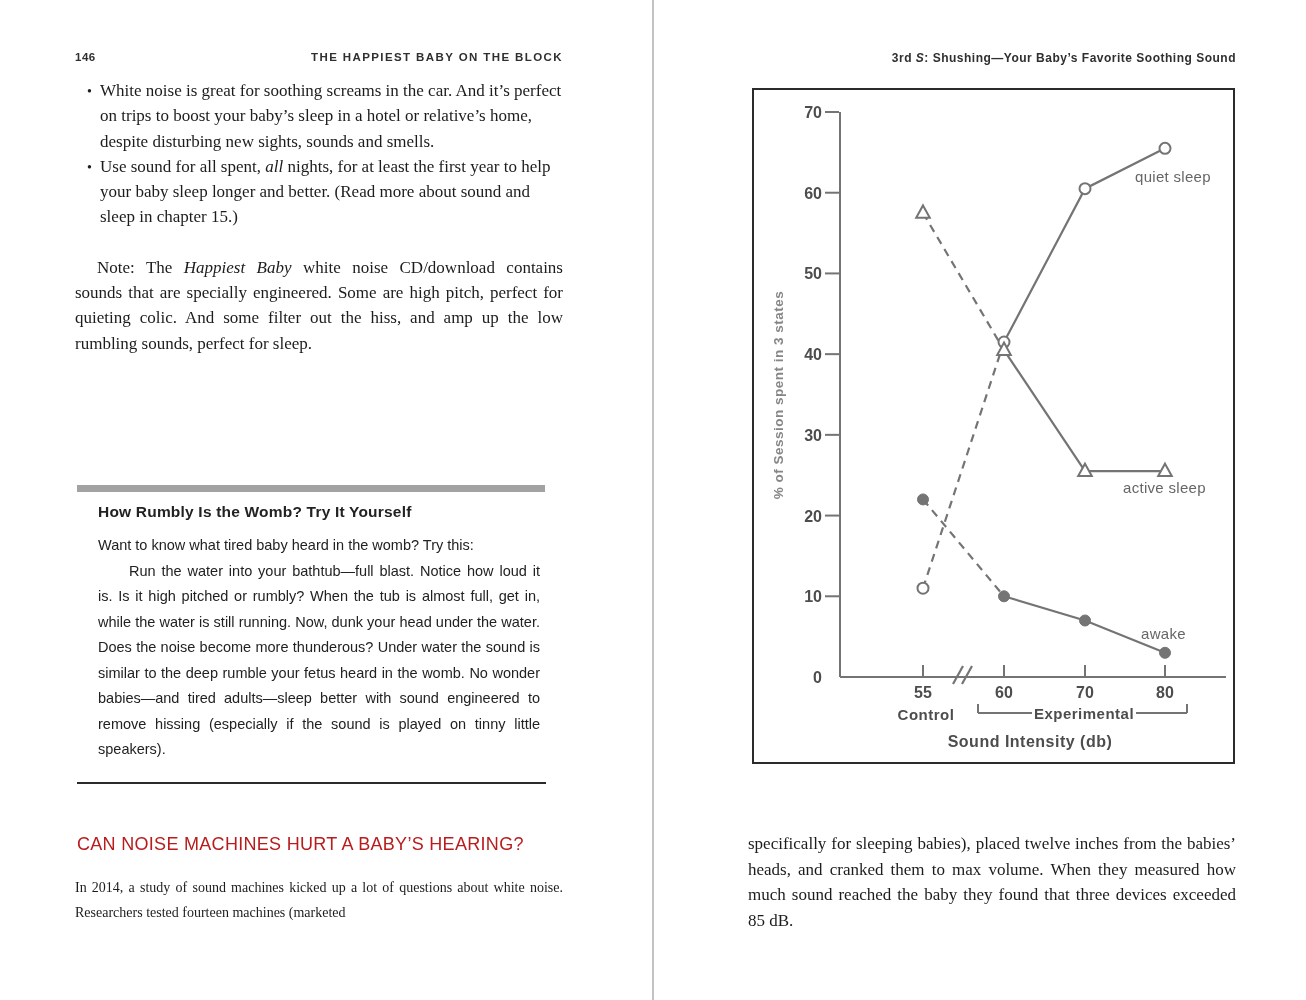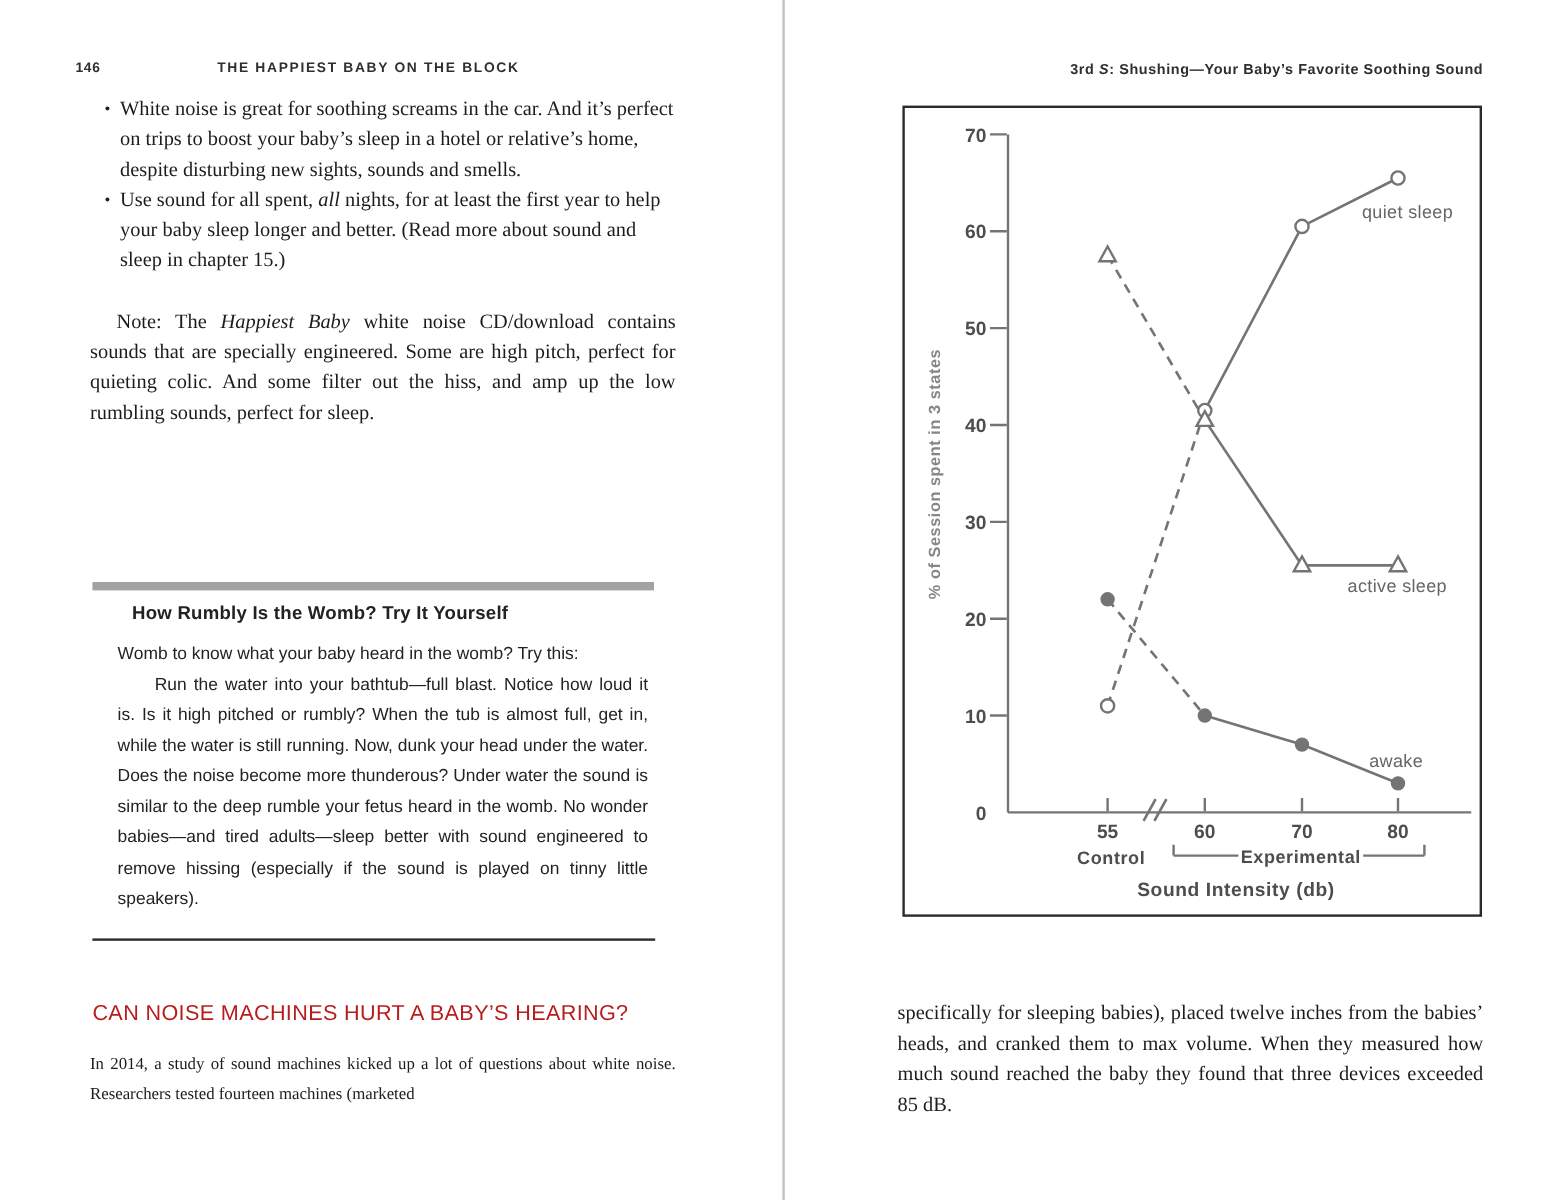--- a/index.html
+++ b/index.html
@@ -7,37 +7,37 @@
     width:1306px;height:1000px;position:relative;background:#ffffff;
     font-family:"Liberation Serif",serif;color:#1c1c1c;overflow:hidden;
   }
   .abs{position:absolute;}
   
   .gutter{left:652px;top:0;width:2px;height:1000px;background:#c2c2c2;}
 
   
   .runhead{top:51px;font-family:"Liberation Sans",sans-serif;font-size:11.5px;
     font-weight:700;color:#2f2f2f;}
-  .runhead-left{left:63px;width:488px;text-align:center;letter-spacing:1.4px;}
+  .runhead-left{left:75px;width:488px;text-align:right;letter-spacing:1.4px;}
   .runhead-right{left:748px;width:488px;text-align:right;letter-spacing:.5px;font-size:12px;}
   .folio{position:absolute;top:0;letter-spacing:.5px;}
   .folio-l{left:0;}
   .folio-r{right:0;margin-top:40px;}
 
   
   .leftcol{left:75px;top:78px;width:488px;font-size:17px;line-height:25.3px;}
   .hang{margin:0 0 0 25px;}
   .bullet{position:relative;margin-left:25px;}
   .bullet .dot{position:absolute;left:-13px;top:1px;font-size:14px;}
   .note{margin:25px 0 0 0;text-indent:22px;text-align:justify;}
 
   
   .graybar{left:77px;top:485px;width:468px;height:7px;background:#a2a2a2;}
   .sidebox{left:77px;top:503px;width:469px;font-family:"Liberation Sans",sans-serif;color:#222;}
-  .sidebox h3{margin:0 0 12px 33px;font-size:15.5px;font-weight:700;letter-spacing:.2px;}
+  .sidebox h3{margin:0 0 12px 21px;font-size:15.5px;font-weight:700;letter-spacing:.2px;}
   .sidebox p{margin:0 0 0 21px;width:442px;font-size:14.5px;line-height:25.5px;text-align:justify;}
   .sidebox p.ind{text-indent:31px;}
   .thinrule{left:77px;top:782px;width:469px;height:2px;background:#2b2b2b;}
 
   
   .h2{left:77px;top:834px;font-family:"Liberation Sans",sans-serif;font-size:18px;
     font-weight:400;letter-spacing:.3px;color:#b91c1c;}
   .para-bl{left:75px;top:861px;width:488px;font-size:14px;line-height:25.4px;text-align:justify;}
   .para-br{left:748px;top:814px;width:488px;font-size:17px;line-height:25.5px;text-align:justify;}
 
@@ -70,21 +70,21 @@
   <div class="bullet">
     <span class="dot">•</span>
     <span><span>Use sound for all spent, </span><i>all</i><span> nights, for at least the first year to help your baby sleep longer and better. (Read more about sound and sleep in chapter 15.)</span></span>
   </div>
   <p class="note"><span>Note: The </span><i>Happiest Baby</i><span> white noise CD/download contains sounds that are specially engineered. Some are high pitch, perfect for quieting colic. And some filter out the hiss, and amp up the low rumbling sounds, perfect for sleep.</span></p>
 </div>
 
 <div class="abs graybar"></div>
 <div class="abs sidebox">
   <h3>How Rumbly Is the Womb? Try It Yourself</h3>
-  <p>Womb to know what your baby heard in the womb? Try this:</p>
+  <p>Want to know what tired baby heard in the womb? Try this:</p>
   <p class="ind">Run the water into your bathtub—full blast. Notice how loud it is. Is it high pitched or rumbly? When the tub is almost full, get in, while the water is still running. Now, dunk your head under the water. Does the noise become more thunderous? Under water the sound is similar to the deep rumble your fetus heard in the womb. No wonder babies—and tired adults—sleep better with sound engineered to remove hissing (especially if the sound is played on tinny little speakers).</p>
 </div>
 <div class="abs thinrule"></div>
 
 <div class="abs h2">CAN NOISE MACHINES HURT A BABY’S HEARING?</div>
 <p class="abs para-bl">In 2014, a study of sound machines kicked up a lot of questions about white noise. Researchers tested fourteen machines (marketed</p>
 
 <div class="abs runhead runhead-right">
   <span><span>3rd </span><i>S</i><span>: Shushing—Your Baby’s Favorite Soothing Sound</span></span>
   <span class="folio folio-r">147</span>

